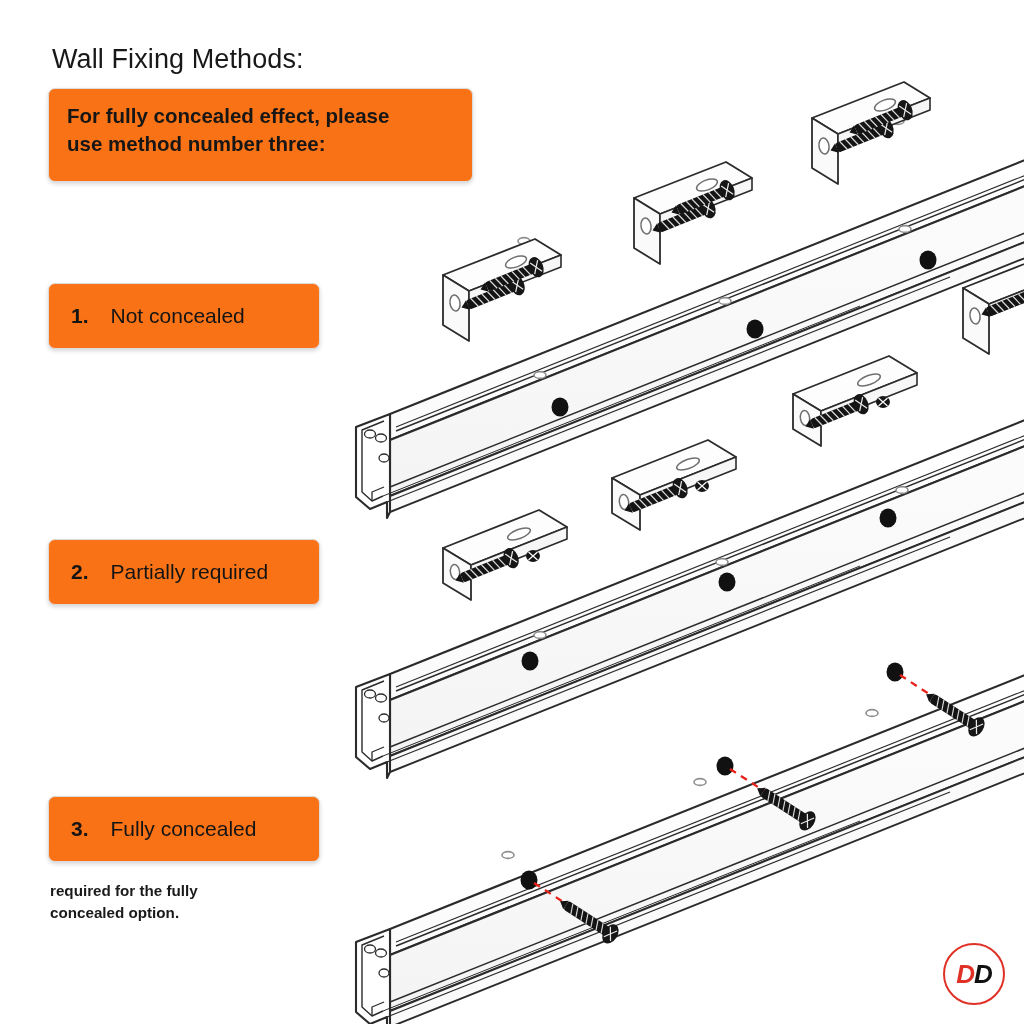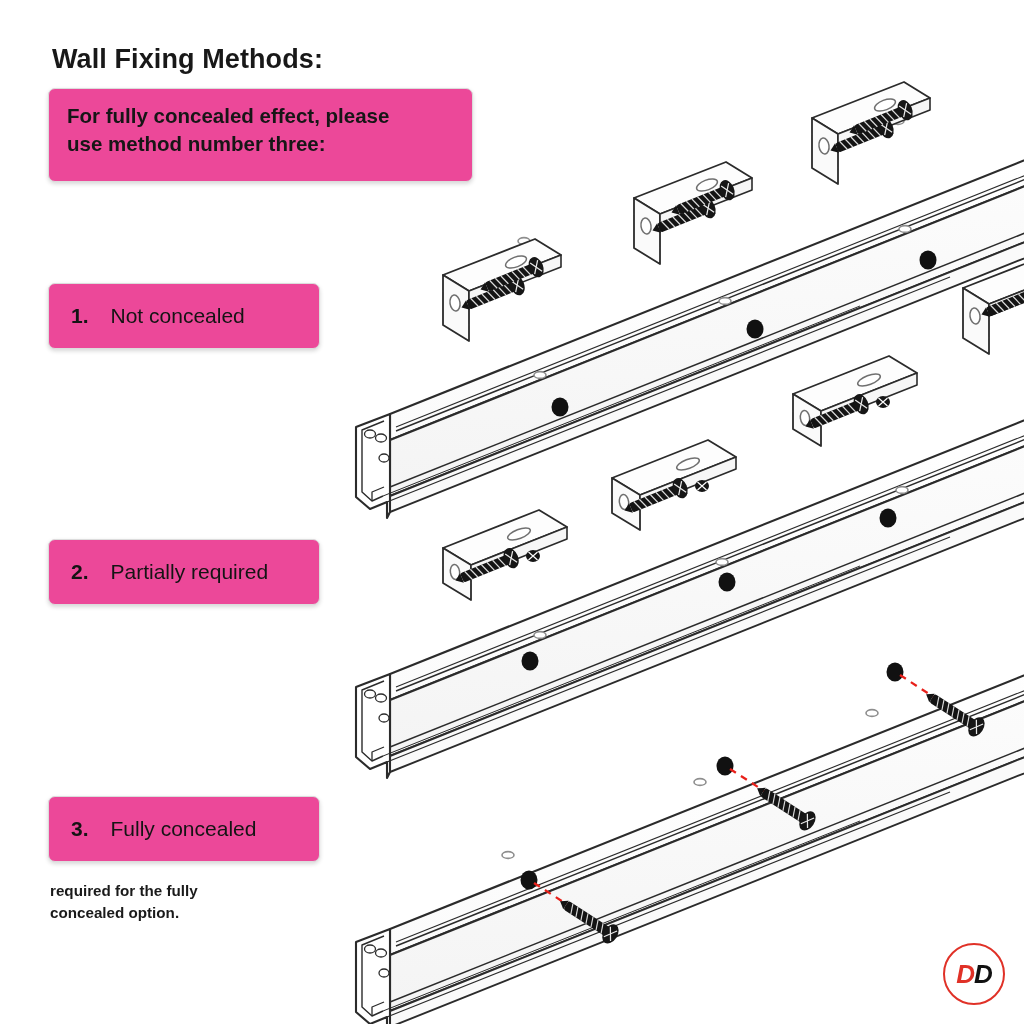--- a/index.html
+++ b/index.html
@@ -11,26 +11,26 @@
   #stage{position:absolute;inset:0;width:1024px;height:1024px;}
 
   
   #art{position:absolute;left:0;top:0;width:1024px;height:1024px;}
 
   
   .layer-text{position:absolute;left:0;top:0;width:1024px;height:1024px;}
 
   .page-title{
     position:absolute;left:52px;top:44px;
-    font-size:27px;font-weight:bold;letter-spacing:.1px;
+    font-size:27px;font-weight:normal;letter-spacing:.1px;
     color:#181818;white-space:nowrap;
   }
 
   .callout{
-    position:absolute;background:#ec4899;
+    position:absolute;background:#f97316;
     border:1px solid #dcdcdc;border-radius:7px;
     box-shadow:0 2px 4px rgba(0,0,0,.16);
     box-sizing:border-box;
   }
   .callout-note{
     left:48px;top:88px;width:425px;height:94px;
     padding:13px 0 0 18px;
   }
   .callout-note .ln{
     font-size:20.5px;font-weight:bold;line-height:28px;

